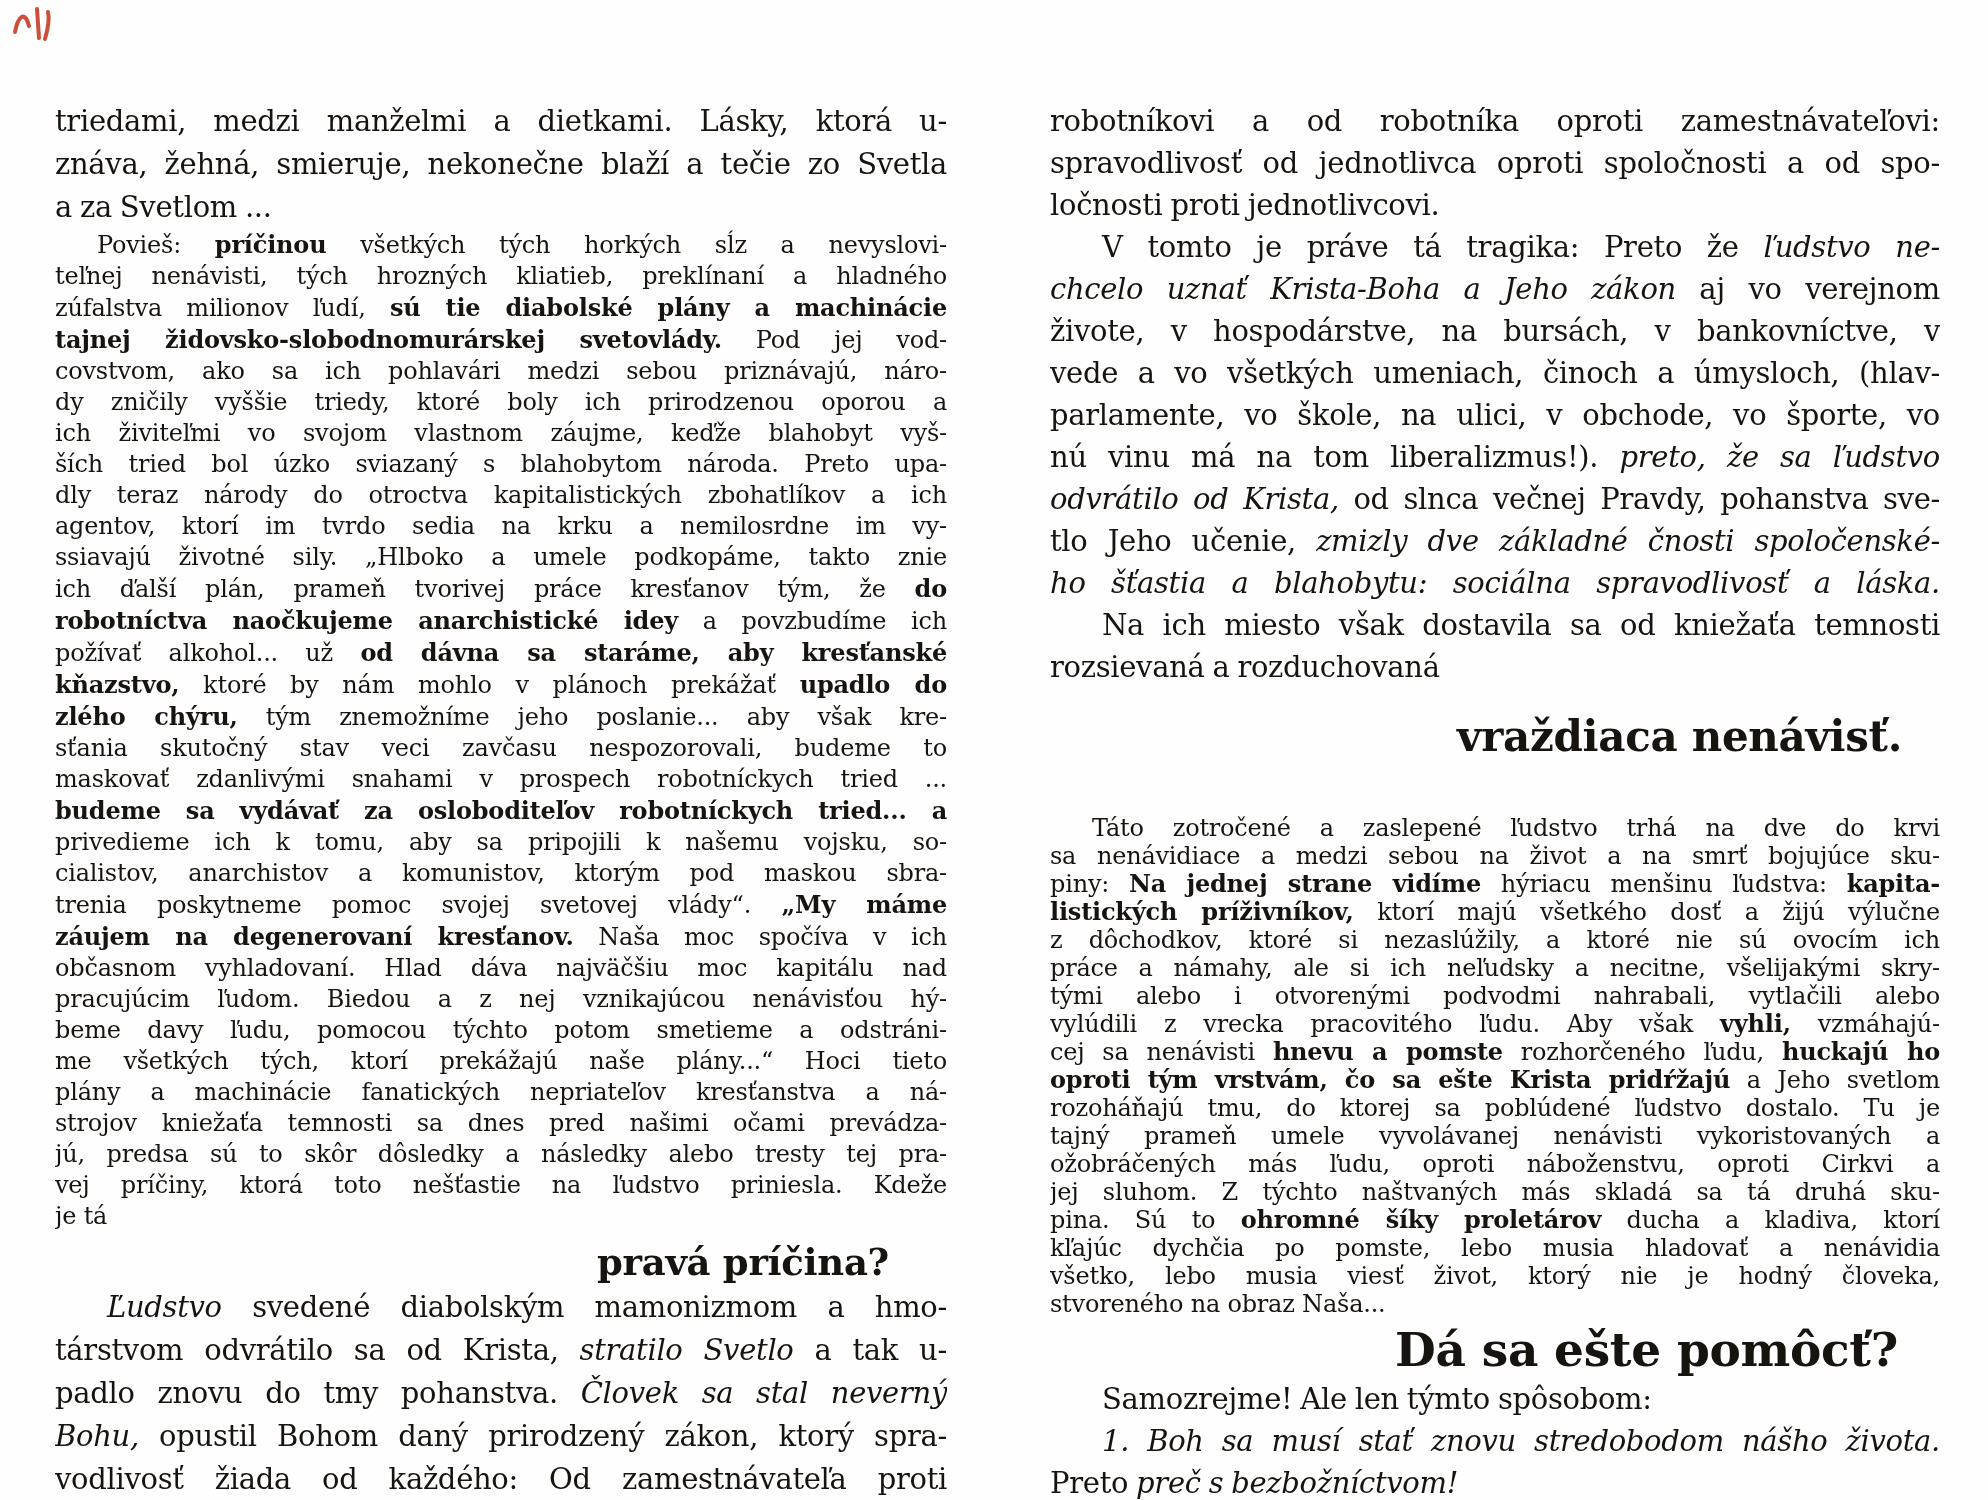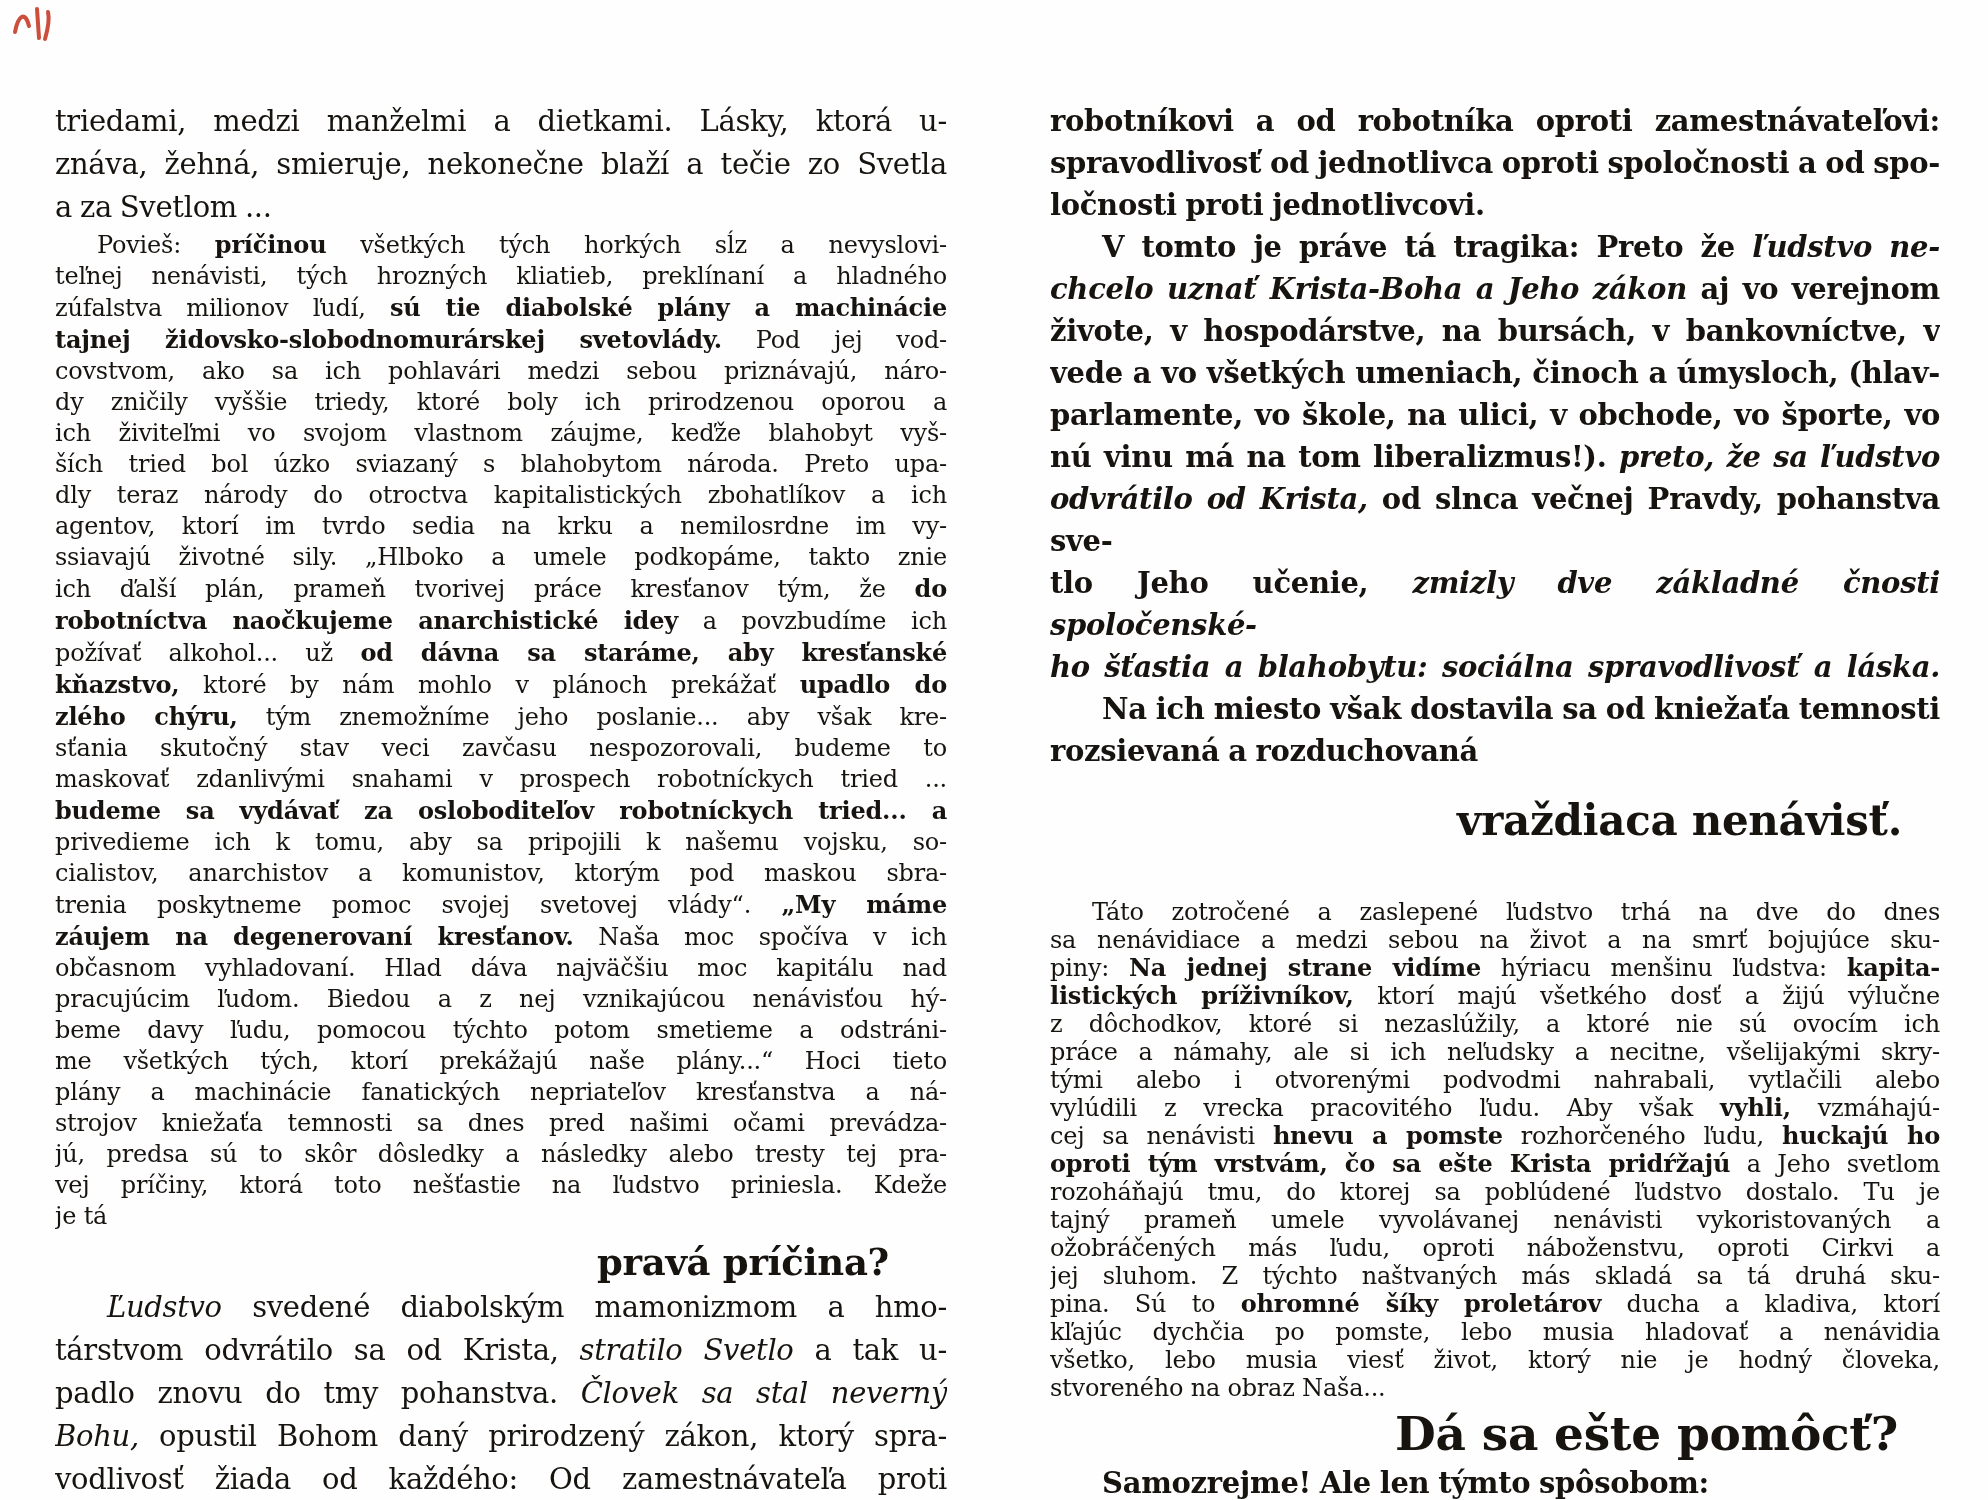--- a/index.html
+++ b/index.html
@@ -21,21 +21,21 @@
     text-align:justify;
     text-align-last:justify;
     -moz-text-align-last:justify;
     white-space:normal;
     overflow:hidden;
   }
   .line.e{text-align-last:left;-moz-text-align-last:left;}
 
   .lg .line{font-size:29px;line-height:43px;letter-spacing:-0.3px;word-spacing:-1px;}
   .sm .line{font-size:24px;line-height:31px;letter-spacing:-0.2px;}
-  .col-right .lg .line{line-height:42px;font-weight:bold;}
+  .col-right .lg .line{line-height:42px;}
   .col-right .sm .line{font-size:24px;line-height:28px;}
 
   .lg .line.ind{text-indent:52px;}
   .sm .line.ind{text-indent:42px;}
 
   .b{font-weight:bold;}
   .i{font-style:italic;}
 
   .heading{
     font-weight:bold;
@@ -124,21 +124,21 @@
         <div class="line"><span class="i">odvrátilo od Krista,</span><span> od slnca večnej Pravdy, pohanstva sve-</span></div>
         <div class="line"><span>tlo Jeho učenie, </span><span class="i">zmizly dve základné čnosti spoločenské-</span></div>
         <div class="line"><span class="i">ho šťastia a blahobytu: sociálna spravodlivosť a láska.</span></div>
       </div>
       <div class="para lg">
         <div class="line ind"><span>Na ich miesto však dostavila sa od kniežaťa temnosti</span></div>
         <div class="line e"><span>rozsievaná a rozduchovaná</span></div>
       </div>
       <div class="heading h-r1">vraždiaca nenávisť.</div>
       <div class="para sm">
-        <div class="line ind"><span>Táto zotročené a zaslepené ľudstvo trhá na dve do dnes</span></div>
+        <div class="line ind"><span>Táto zotročené a zaslepené ľudstvo trhá na dve do krvi</span></div>
         <div class="line"><span>sa nenávidiace a medzi sebou na život a na smrť bojujúce sku-</span></div>
         <div class="line"><span>piny: </span><span class="b">Na jednej strane vidíme</span><span> hýriacu menšinu ľudstva: </span><span class="b">kapita-</span></div>
         <div class="line"><span class="b">listických príživníkov,</span><span> ktorí majú všetkého dosť a žijú výlučne</span></div>
         <div class="line"><span>z dôchodkov, ktoré si nezaslúžily, a ktoré nie sú ovocím ich</span></div>
         <div class="line"><span>práce a námahy, ale si ich neľudsky a necitne, všelijakými skry-</span></div>
         <div class="line"><span>tými alebo i otvorenými podvodmi nahrabali, vytlačili alebo</span></div>
         <div class="line"><span>vylúdili z vrecka pracovitého ľudu. Aby však </span><span class="b">vyhli,</span><span> vzmáhajú-</span></div>
         <div class="line"><span>cej sa nenávisti </span><span class="b">hnevu a pomste</span><span> rozhorčeného ľudu, </span><span class="b">huckajú ho</span></div>
         <div class="line"><span class="b">oproti tým vrstvám, čo sa ešte Krista pridŕžajú</span><span> a Jeho svetlom</span></div>
         <div class="line"><span>rozoháňajú tmu, do ktorej sa poblúdené ľudstvo dostalo. Tu je</span></div>

